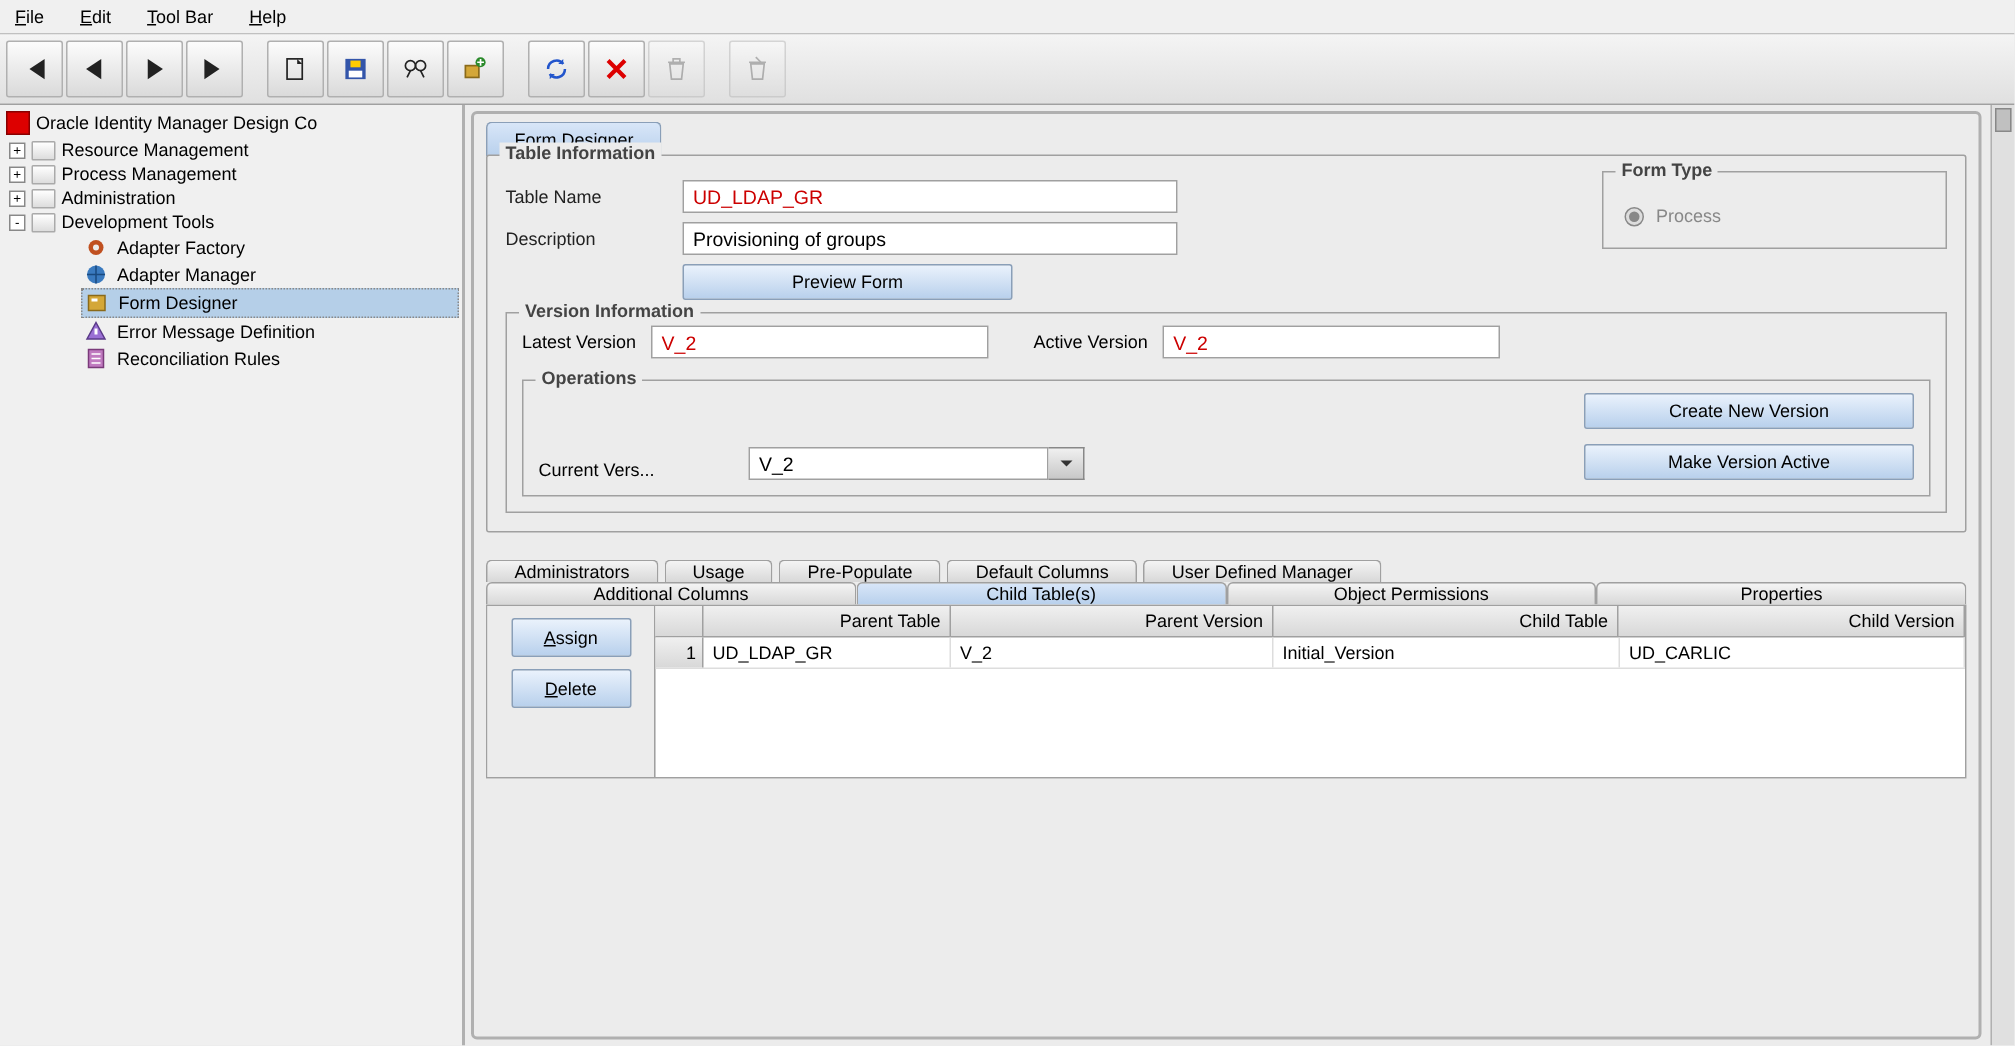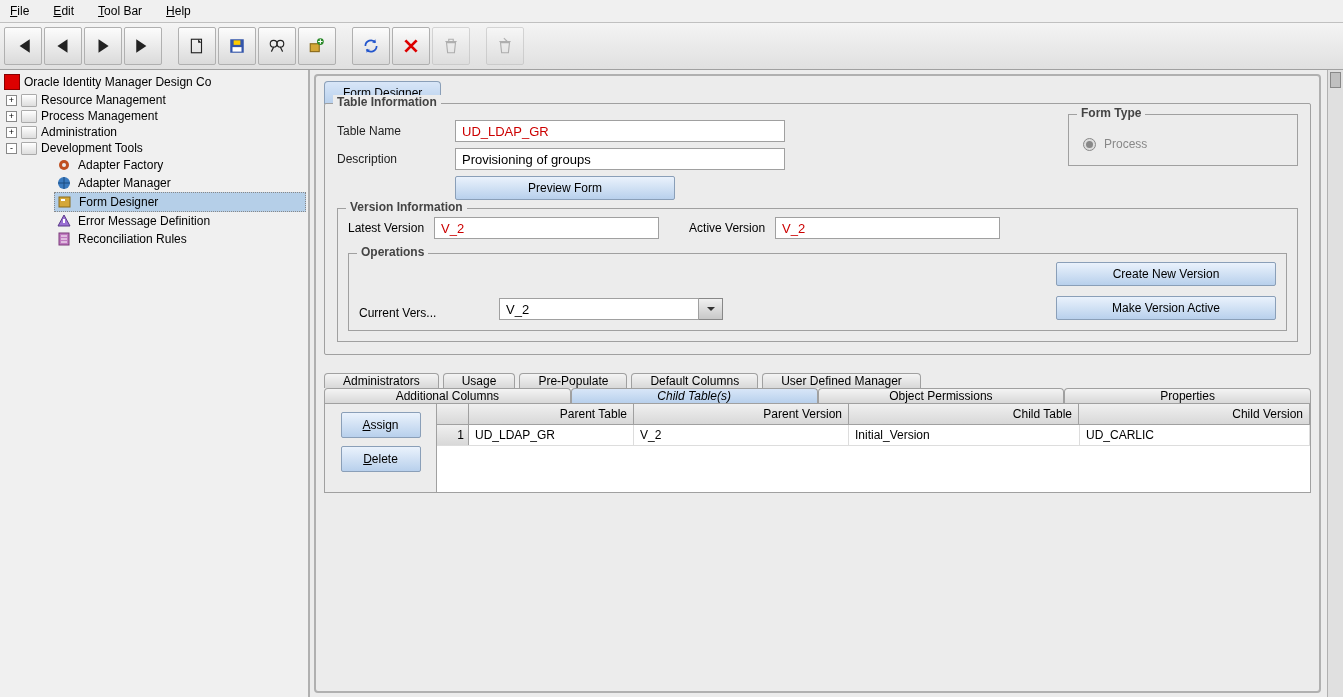--- a/index.html
+++ b/index.html
@@ -33,23 +33,23 @@
 .btn { background: linear-gradient(#eaf2fc,#b8d0ec); border: 1px solid #8a9fb8; border-radius: 2px; padding: 4px 10px; cursor: pointer; min-width: 220px; text-align: center; }
 .btn-sm { min-width: 80px; padding: 5px 10px; }
 .inner-gb { border: 1px solid #a0a0a0; margin-top: 8px; padding: 8px 10px 10px 10px; position: relative; }
 .formtype { position: absolute; right: 12px; top: 10px; border: 1px solid #a0a0a0; padding: 22px 26px 14px 14px; width: 230px; }
 .formtype-title { position: absolute; top: -9px; left: 8px; background: #ececec; padding: 0 4px; font-weight: bold; color: #444; }
 .radio-dot { width: 13px; height: 13px; border: 1px solid #888; border-radius: 50%; display: inline-flex; align-items: center; justify-content: center; background: #ddd; }
 .radio-dot .inner { width: 7px; height: 7px; background: #888; border-radius: 50%; }
 .tabs2-row1 { display: flex; gap: 4px; margin-top: 18px; }
 .tabs2-row2 { display: flex; gap: 0; }
 .tab2 { background: linear-gradient(#f4f4f4,#d8d8d8); border: 1px solid #a0a0a0; border-bottom: none; border-radius: 4px 4px 0 0; padding: 0 18px; cursor: pointer; }
-.tab2.active { background: linear-gradient(#d8e6f8,#b8d0ec); font-style: italic; }
+.tab2.active { background: linear-gradient(#d8e6f8,#b8d0ec); }
 .tab2.wide { flex: 1; text-align: center; }
-.gridwrap { border: 1px solid #a0a0a0; display: flex; background: #fff; height: 90px; }
+.gridwrap { border: 1px solid #a0a0a0; display: flex; background: #fff; height: 116px; }
 .grid-btns { width: 112px; background: #ececec; border-right: 1px solid #a0a0a0; display: flex; flex-direction: column; gap: 8px; padding: 8px; align-items: center; }
 .grid-table { flex: 1; }
 .ghead { display: flex; background: linear-gradient(#f0f0f0,#d8d8d8); border-bottom: 1px solid #a0a0a0; }
 .ghcell { border-right: 1px solid #a0a0a0; padding: 3px 6px; text-align: right; }
 .grow { display: flex; border-bottom: 1px solid #ddd; }
 .gcell { border-right: 1px solid #ddd; padding: 3px 6px; }
 .rownum { width: 32px; text-align: right; background: linear-gradient(#f0f0f0,#d8d8d8); border-right: 1px solid #a0a0a0; padding: 3px 4px; }
 .dropdown { display: flex; }
 .dropdown .dd-btn { width: 24px; background: linear-gradient(#f0f0f0,#c8c8c8); border: 1px solid #888; border-left: none; display: flex; align-items: center; justify-content: center; cursor: pointer; }
 .oracle-logo { width: 16px; height: 16px; background: #d00; border: 1px solid #800; display: inline-block; }

